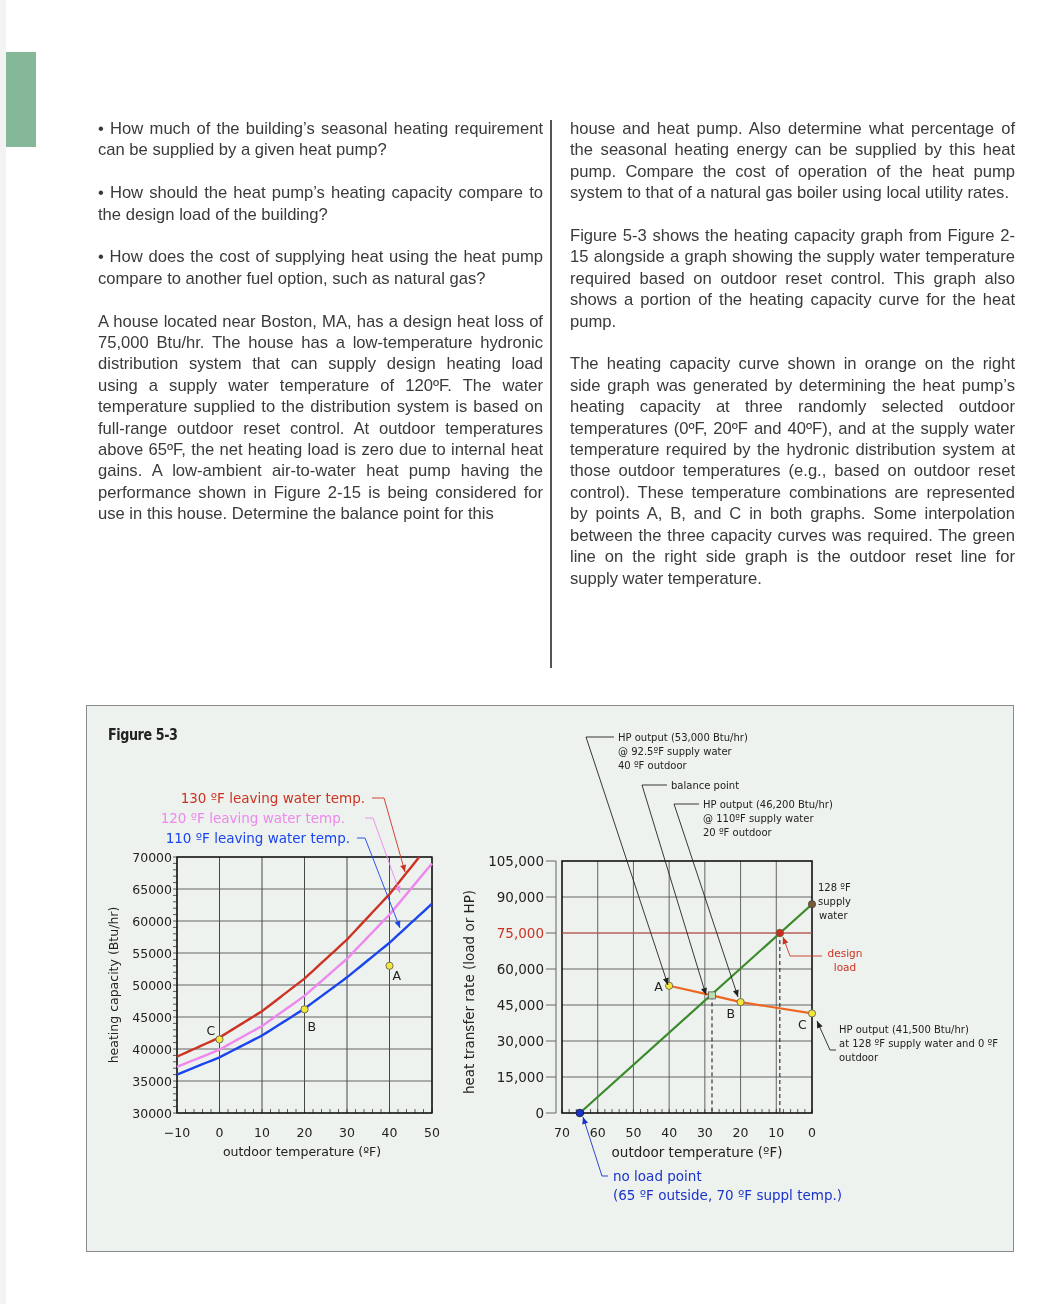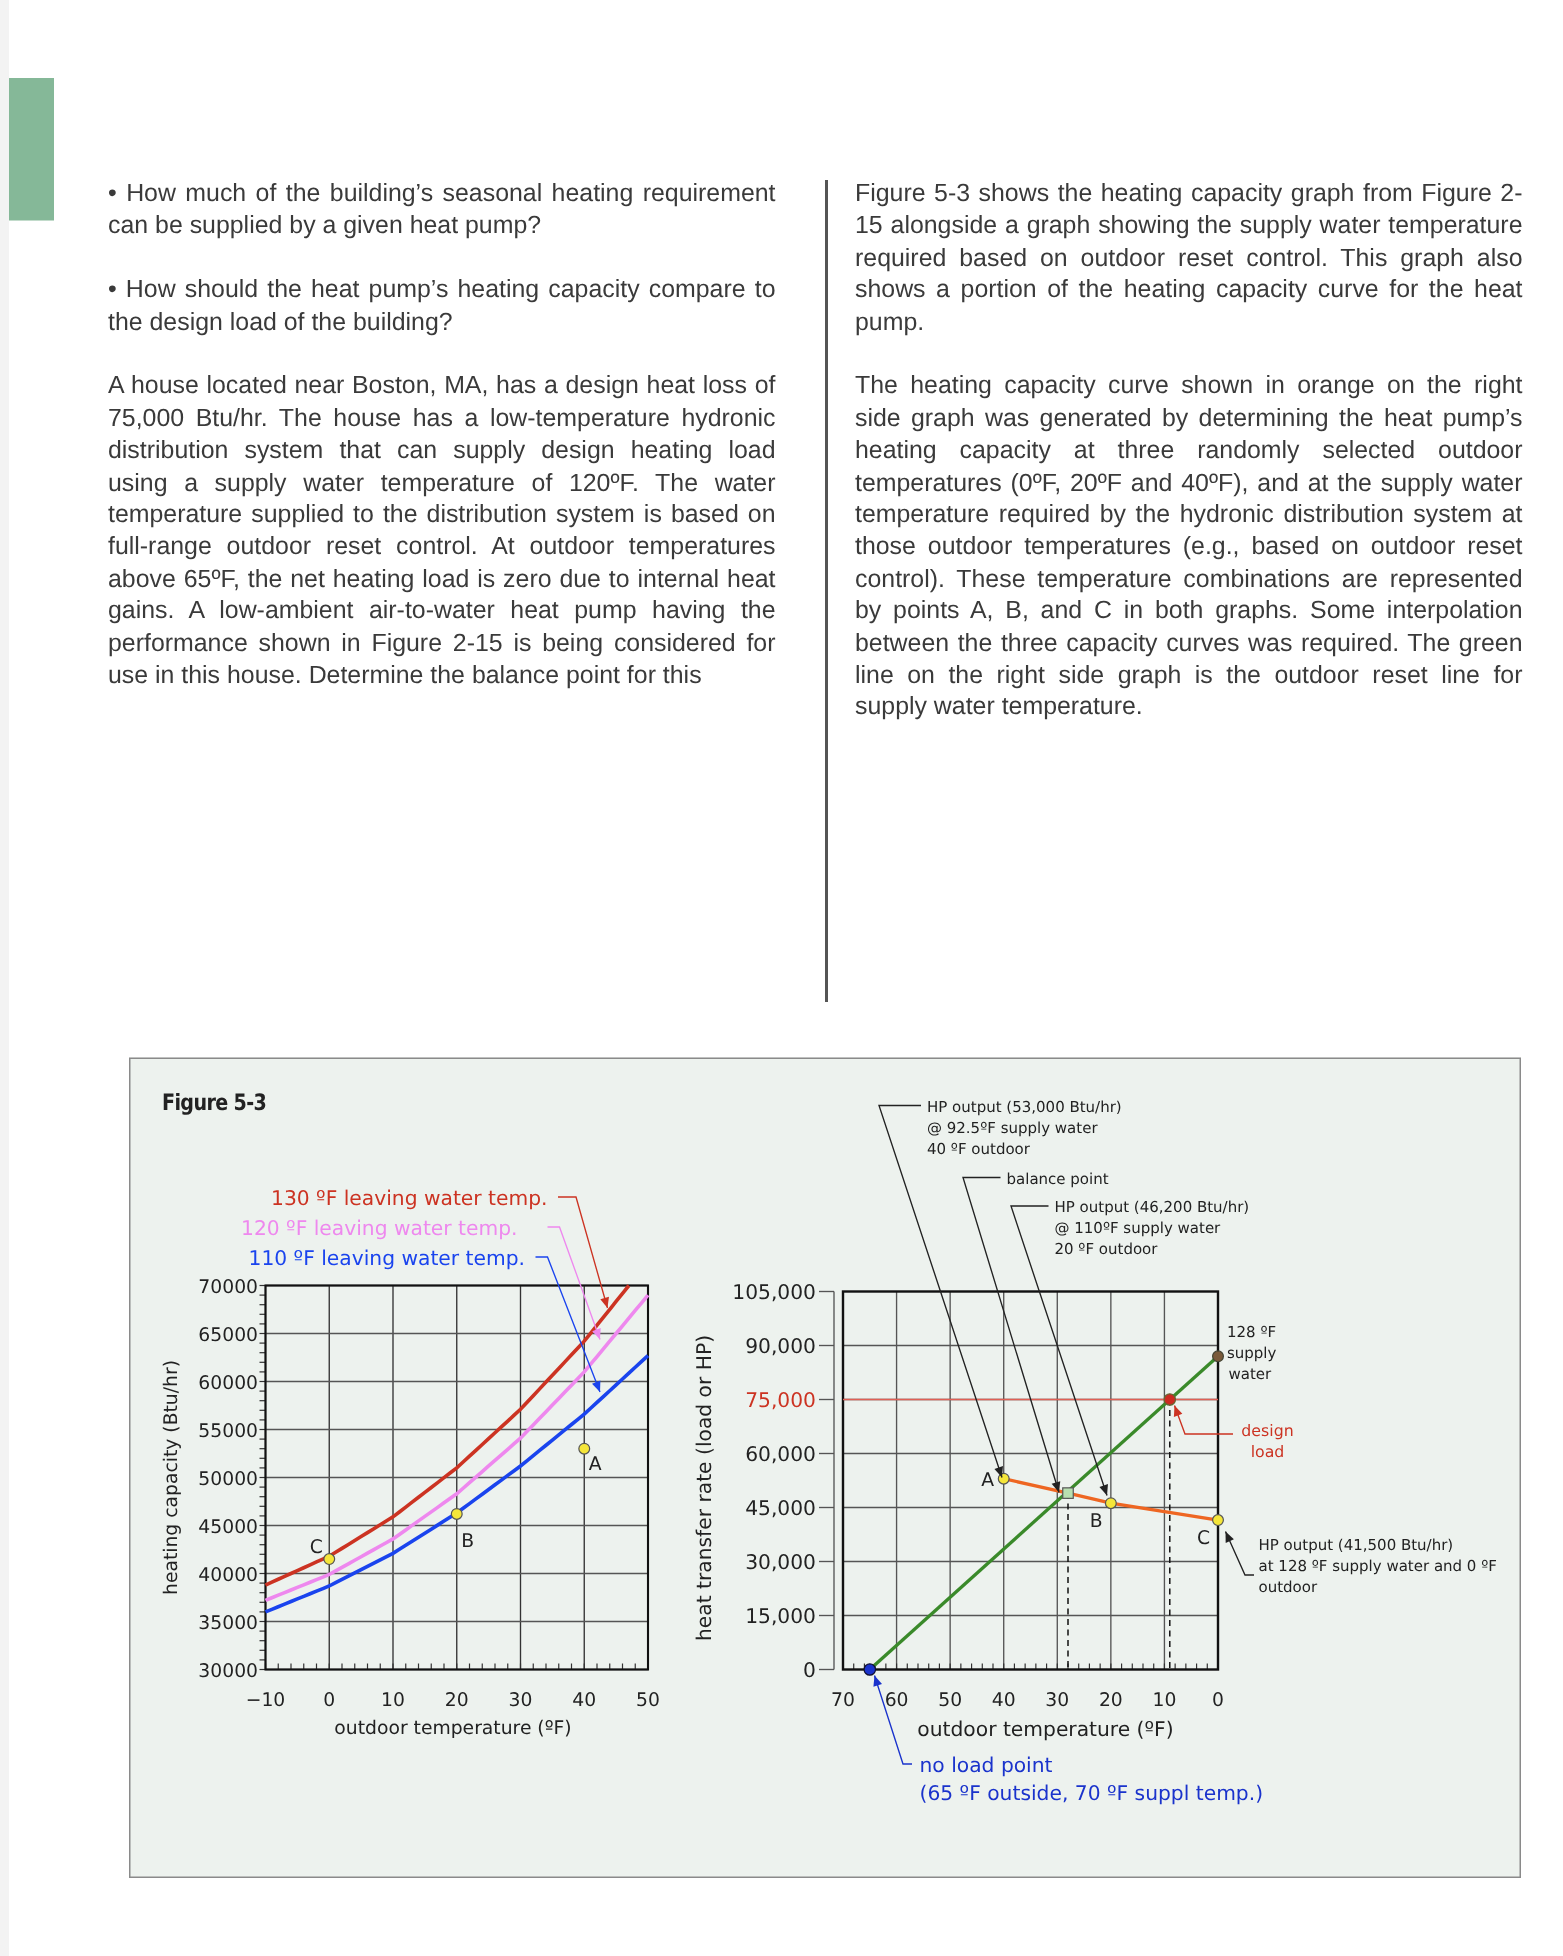--- a/index.html
+++ b/index.html
@@ -2,43 +2,45 @@
 <html><head>
 <meta charset="utf-8">
 <style>
   html, body { margin:0; padding:0; }
   body { width:1042px; height:1304px; background:#ffffff; position:relative; overflow:hidden;
          font-family:"Liberation Sans", sans-serif; color:#3a3a3a; }
   .edge { position:absolute; left:0; top:0; width:6px; height:1304px; background:#f3f3f3; }
   .tab { position:absolute; left:6px; top:52px; width:30px; height:95px; background:#85b898; }
   .col { position:absolute; top:118px; width:445px; font-size:16.6px; line-height:21.4px; color:#3a3a3a; }
   .col p { margin:0 0 21.4px 0; text-align:justify; }
-  .col-left { left:72px; }
+  .col-left { left:98px; }
   .col-right { left:570px; }
   .col-divider { position:absolute; left:550px; top:120px; width:1.5px; height:548px; background:#555; }
   .figure { position:absolute; left:86px; top:705px; width:928px; height:547px; background:#edf2ee;
             border:1.5px solid #8a8a8a; box-sizing:border-box; }
   .fig-title { position:absolute; left:108px; top:726px; font-family:"DejaVu Sans", sans-serif; font-weight:bold;
                font-size:15px; letter-spacing:-0.5px; color:#222; transform:scaleX(0.85); transform-origin:left; }
   svg#chart { position:absolute; left:0; top:0; }
   svg text { font-family:"DejaVu Sans", sans-serif; }
 </style>
 </head>
 <body>
 
 <div class="edge"></div>
 <div class="tab"></div>
 
 <div class="col col-left">
   <p>• How much of the building’s seasonal heating requirement can be supplied by a given heat pump?</p>
   <p>• How should the heat pump’s heating capacity compare to the design load of the building?</p>
+  <p>• How does the cost of supplying heat using the heat pump compare to another fuel option, such as natural gas?</p>
   <p>A house located near Boston, MA, has a design heat loss of 75,000 Btu/hr. The house has a low-temperature hydronic distribution system that can supply design heating load using a supply water temperature of 120ºF. The water temperature supplied to the distribution system is based on full-range outdoor reset control. At outdoor temperatures above 65ºF, the net heating load is zero due to internal heat gains. A low-ambient air-to-water heat pump having the performance shown in Figure 2-15 is being considered for use in this house. Determine the balance point for this</p>
 </div>
 <div class="col-divider"></div>
 <div class="col col-right">
+  <p>house and heat pump. Also determine what percentage of the seasonal heating energy can be supplied by this heat pump. Compare the cost of operation of the heat pump system to that of a natural gas boiler using local utility rates.</p>
   <p>Figure 5-3 shows the heating capacity graph from Figure 2-15 alongside a graph showing the supply water temperature required based on outdoor reset control. This graph also shows a portion of the heating capacity curve for the heat pump.</p>
   <p>The heating capacity curve shown in orange on the right side graph was generated by determining the heat pump’s heating capacity at three randomly selected outdoor temperatures (0ºF, 20ºF and 40ºF), and at the supply water temperature required by the hydronic distribution system at those outdoor temperatures (e.g., based on outdoor reset control). These temperature combinations are represented by points A, B, and C in both graphs. Some interpolation between the three capacity curves was required. The green line on the right side graph is the outdoor reset line for supply water temperature.</p>
 </div>
 
 <div class="figure"></div>
 <div class="fig-title">Figure 5-3</div>
 
 <svg id="chart" width="1042" height="1304">
     <line x1="177" x2="177" y1="857" y2="1113" stroke="#333" stroke-width="0.9"></line>
     <text x="177" y="1137" font-size="12.5" fill="#222" text-anchor="middle">−10</text>

